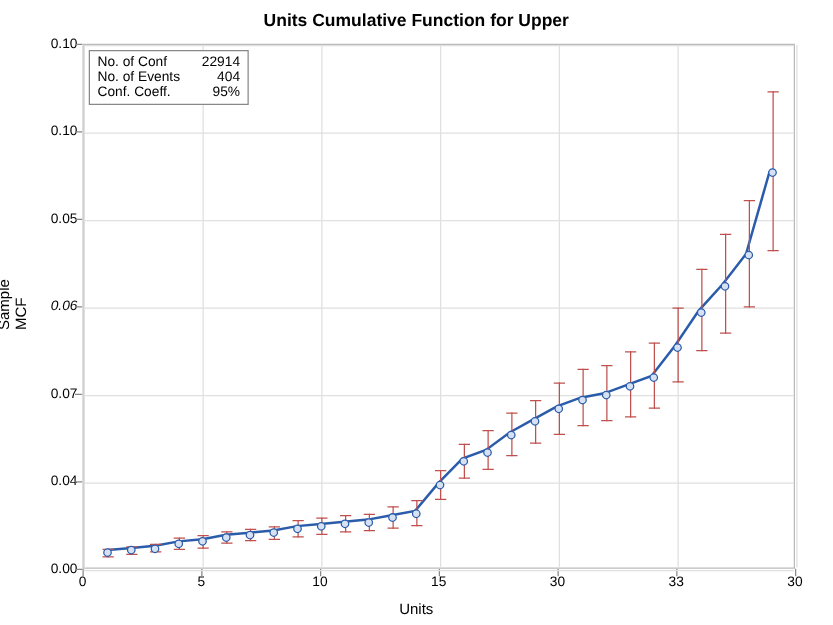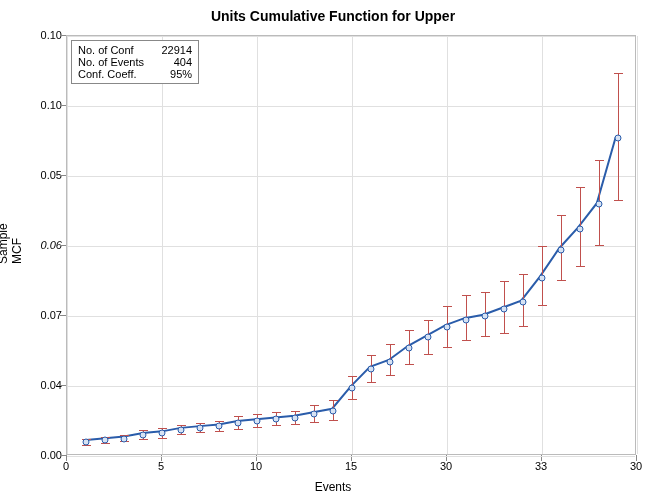--- a/index.html
+++ b/index.html
@@ -27,21 +27,21 @@
   svg.lineplot { position: absolute; top: 0; left: 0; width: 100%; height: 100%; overflow: visible; }
 </style>
 </head>
 <body>
 
 <div class="chart-container">
 
   <div class="title">Units Cumulative Function for Upper</div>
 
   <div class="y-label">Sample MCF</div>
-  <div class="x-label">Events</div>
+  <div class="x-label">Units</div>
 
   <div id="y-tick-labels">
       <div class="y-tick-label" style="top: 455px;">0.00</div>
       <div class="tick-h" style="top: 455px;"></div>
       <div class="y-tick-label" style="top: 385px;">0.04</div>
       <div class="tick-h" style="top: 385px;"></div>
       <div class="y-tick-label" style="top: 315px;">0.07</div>
       <div class="tick-h" style="top: 315px;"></div>
       <div class="y-tick-label" style="top: 245px; font-style: italic;">0.06</div>
       <div class="tick-h" style="top: 245px;"></div>

